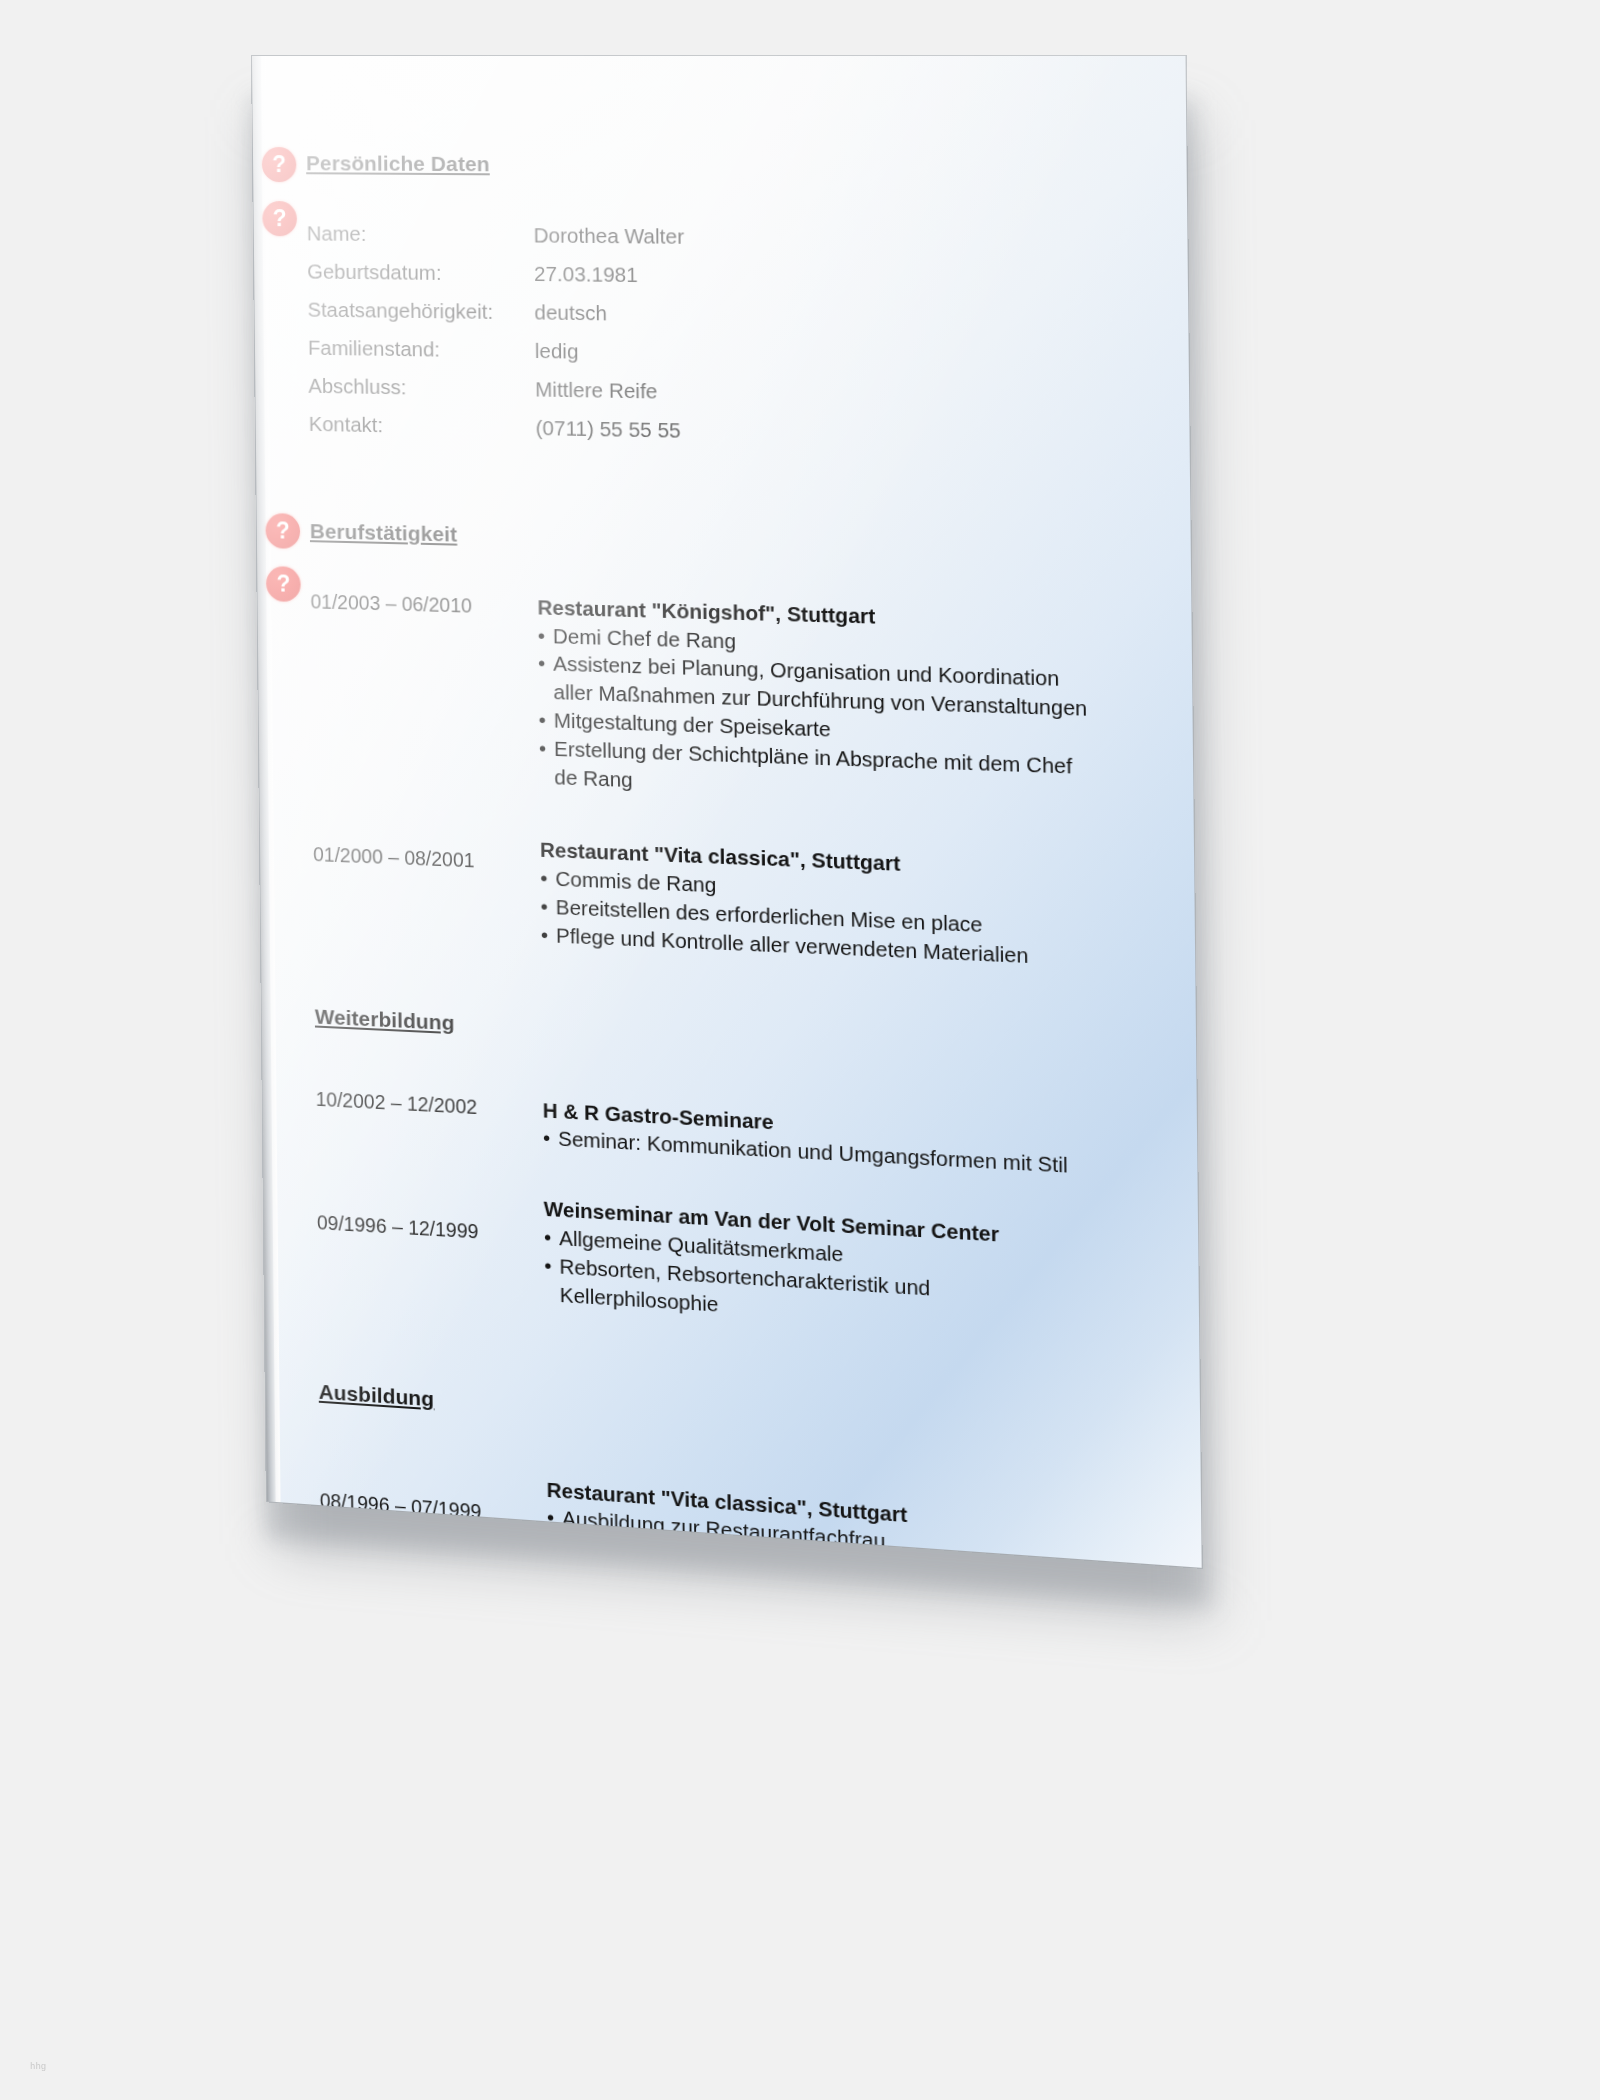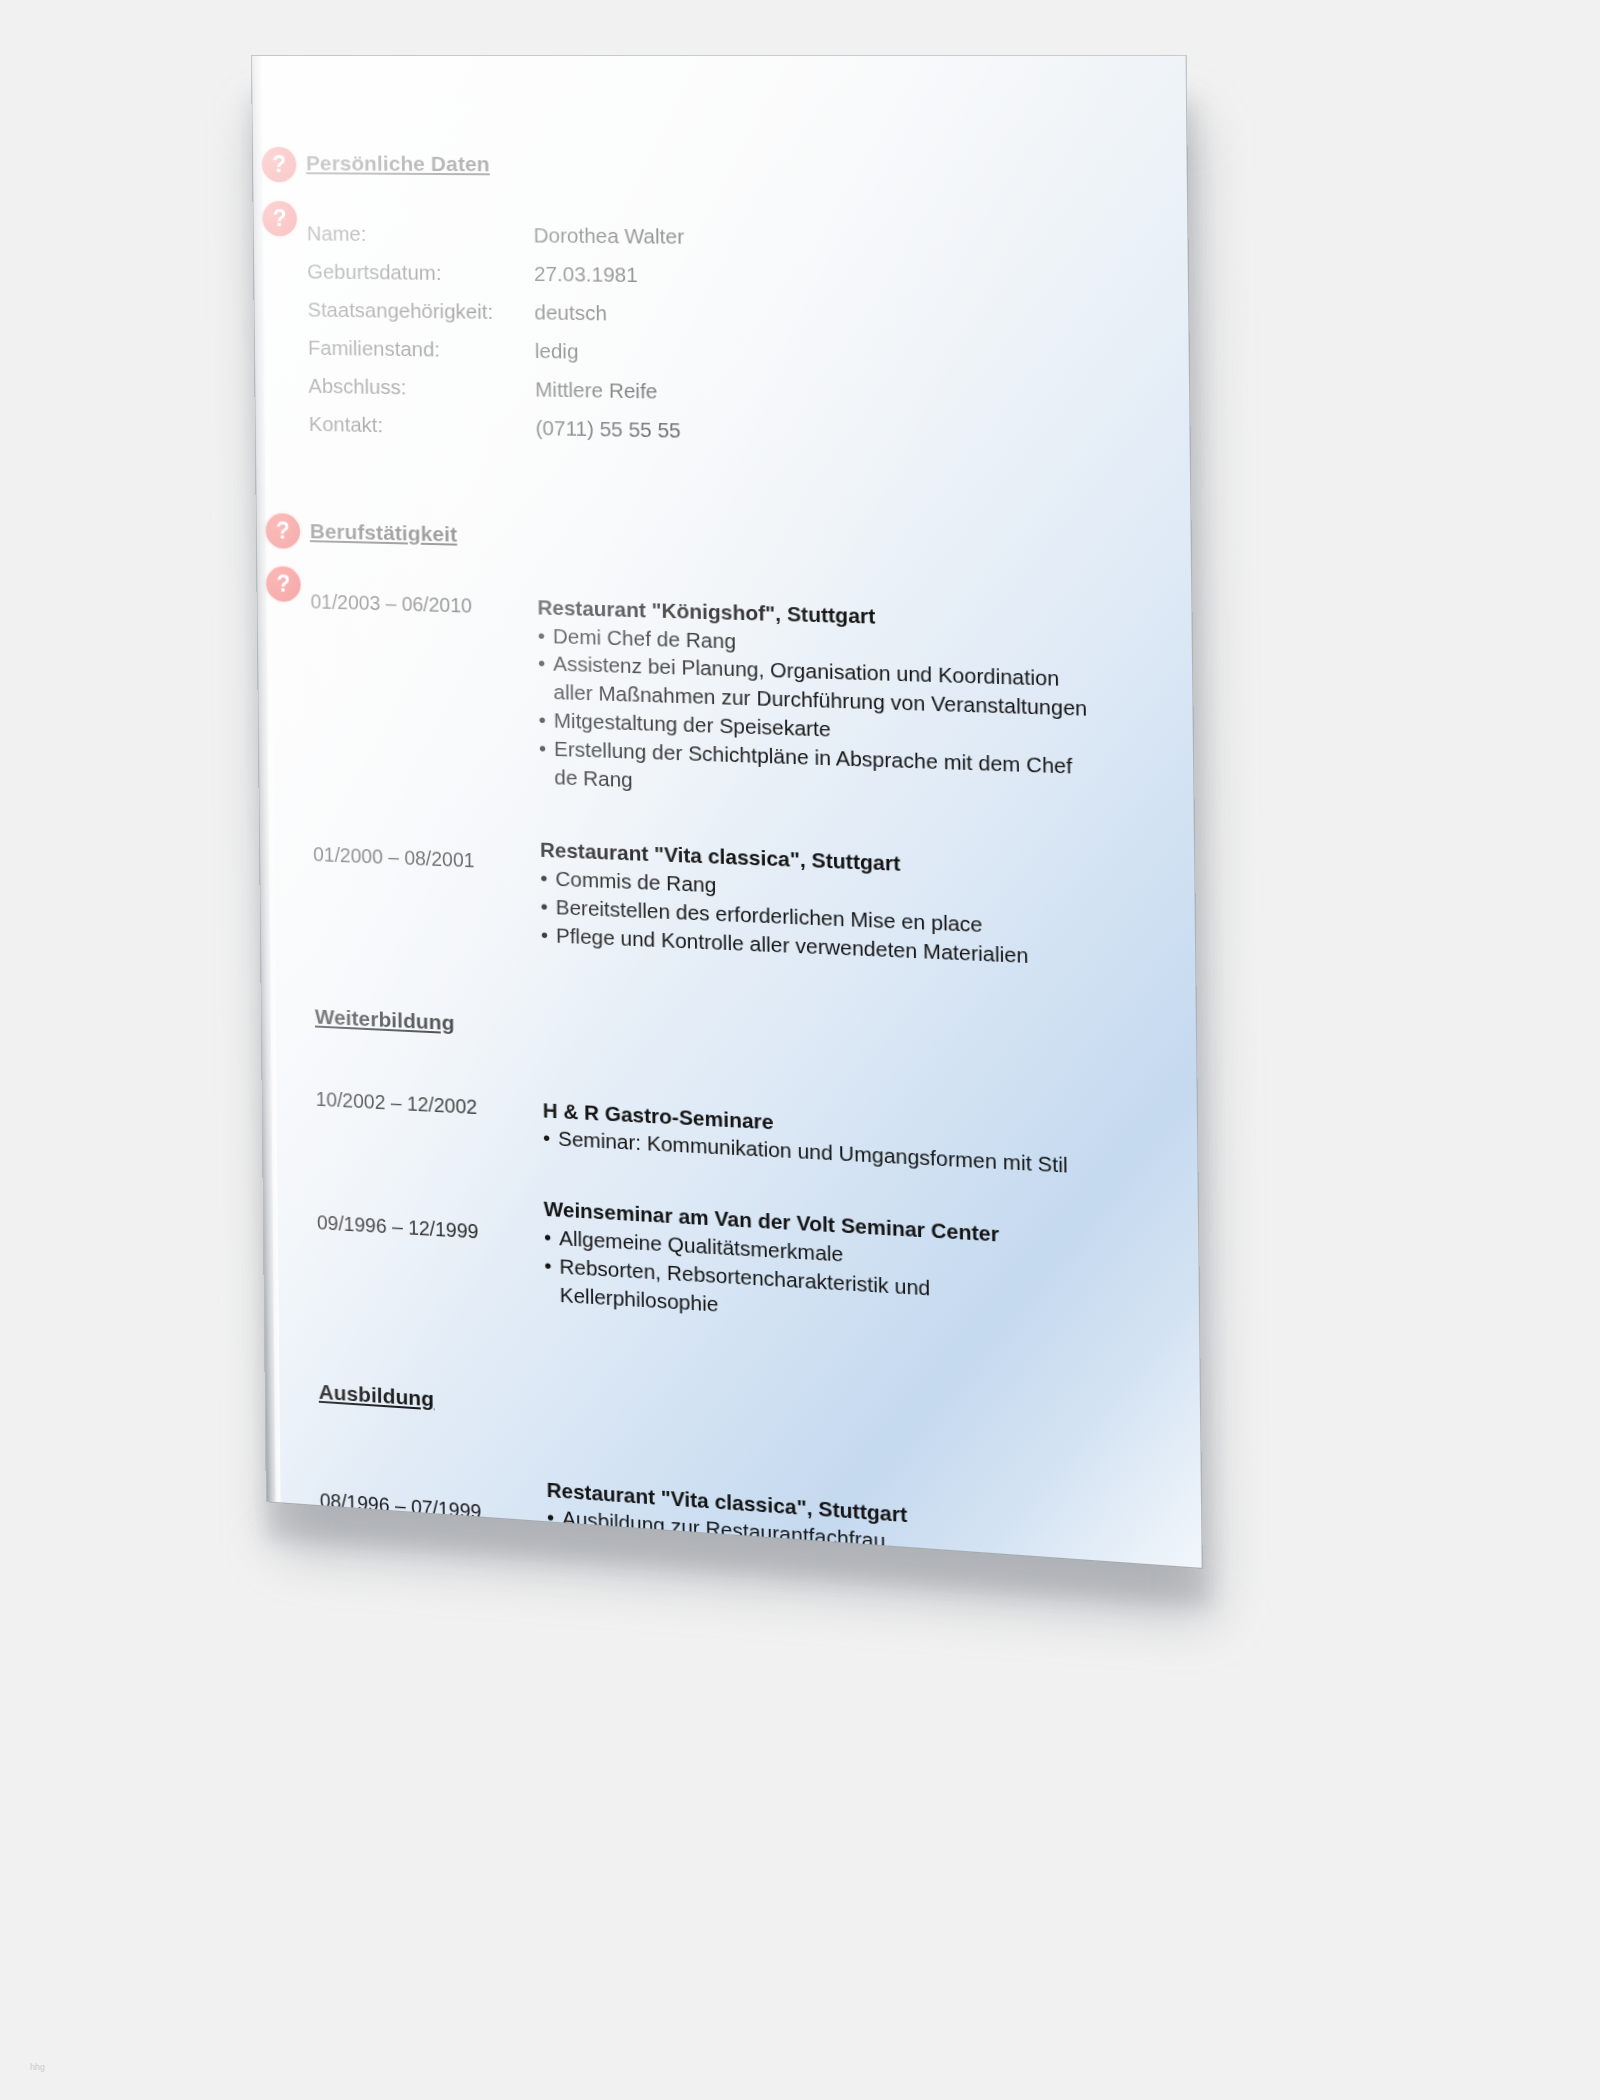--- a/index.html
+++ b/index.html
@@ -132,21 +132,21 @@
     position:absolute;left:0;top:0;
   }
   .bullets li.cont:before{content:"";}
 
   .gap-lg{height:50px;}
 
   
   .wm{
     position:absolute;left:30px;bottom:28px;
     font-size:9px;color:#c9c9c9;
-    font-family:Liberation Sans, sans-serif;
+    font-family:Liberation Mono, monospace;
     margin-top:48px;
   }
 </style>
 </head>
 <body>
 
 <div id="stage">
 
   <div class="page-shadow2"></div>
   <div class="page-shadow"></div>

